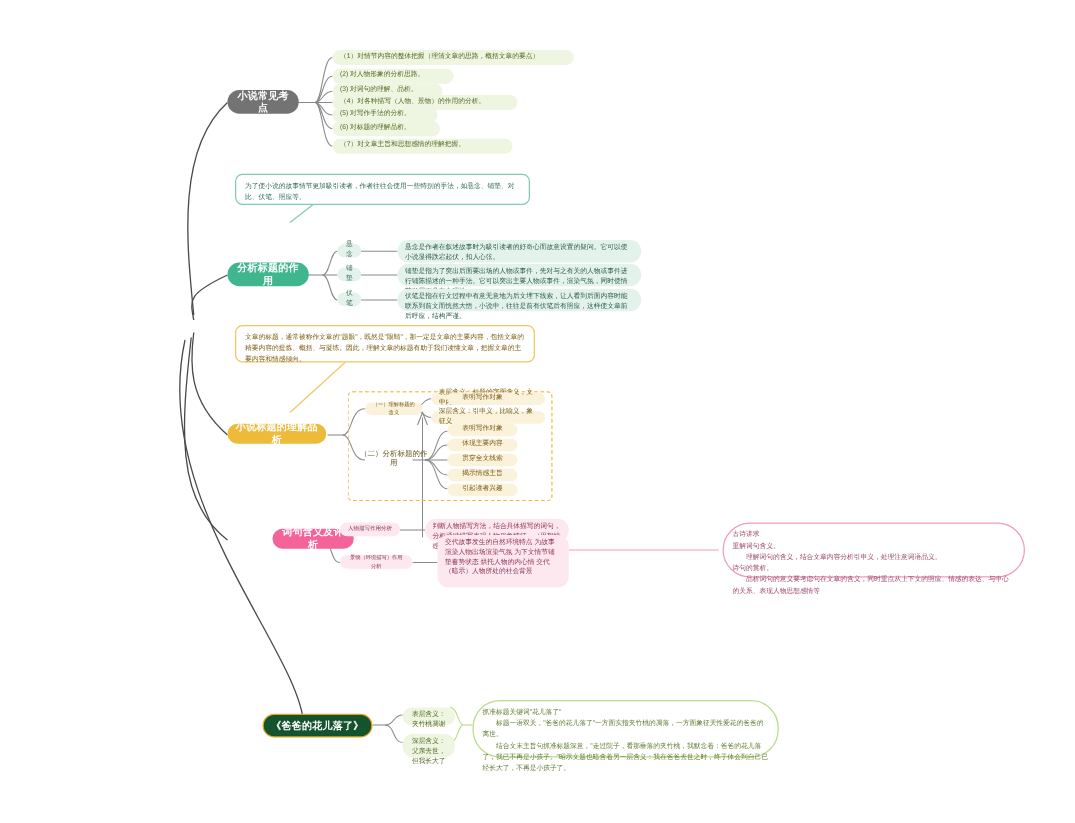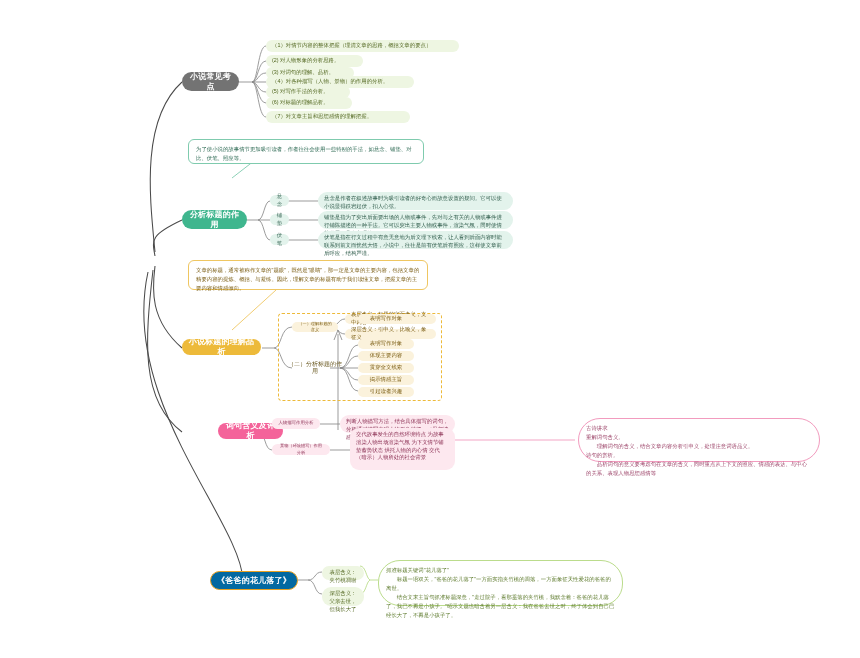--- a/index.html
+++ b/index.html
@@ -55,21 +55,21 @@
     font-size: 8px;
     font-weight: bold;
     letter-spacing: .2px;
     padding: 0 6px;
   }
   .branch.green   { background: #737373; }
   .branch.teal    { background: #3FB68E; }
   .branch.yellow  { background: #EDBA3A; }
   .branch.pink    { background: #F4639A; }
   .branch.pinkout {
-    background: #0369a1;
+    background: #14532d;
     border: 1.4px solid #E8A020;
   }
 
   
   .chip {
     border-radius: 9px;
     font-size: 5.4px;
     color: #4c4c4c;
     padding: 2px 6px;
     justify-content: flex-start;

